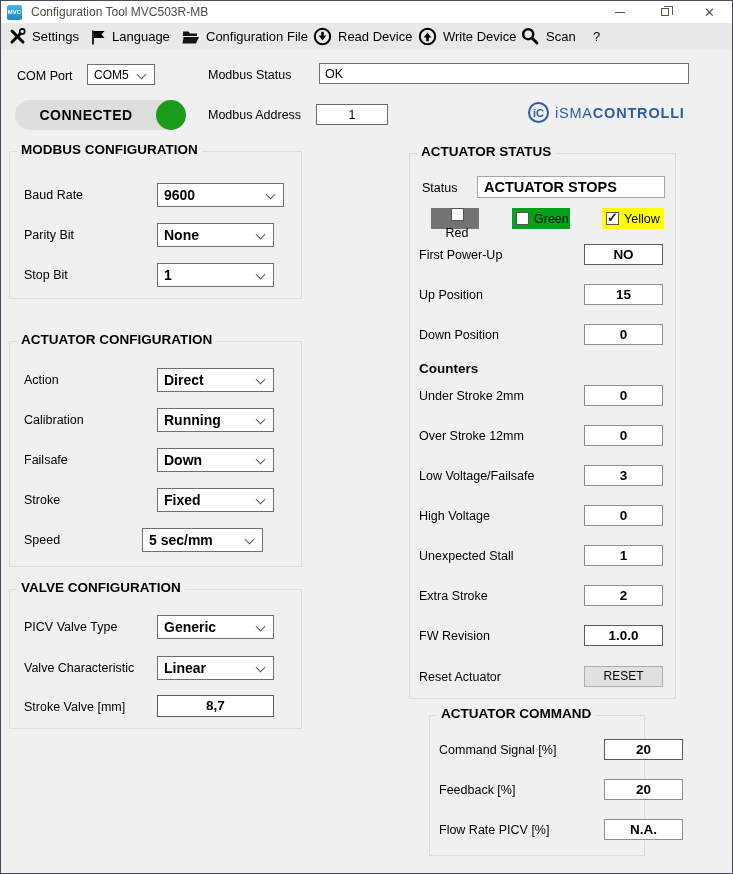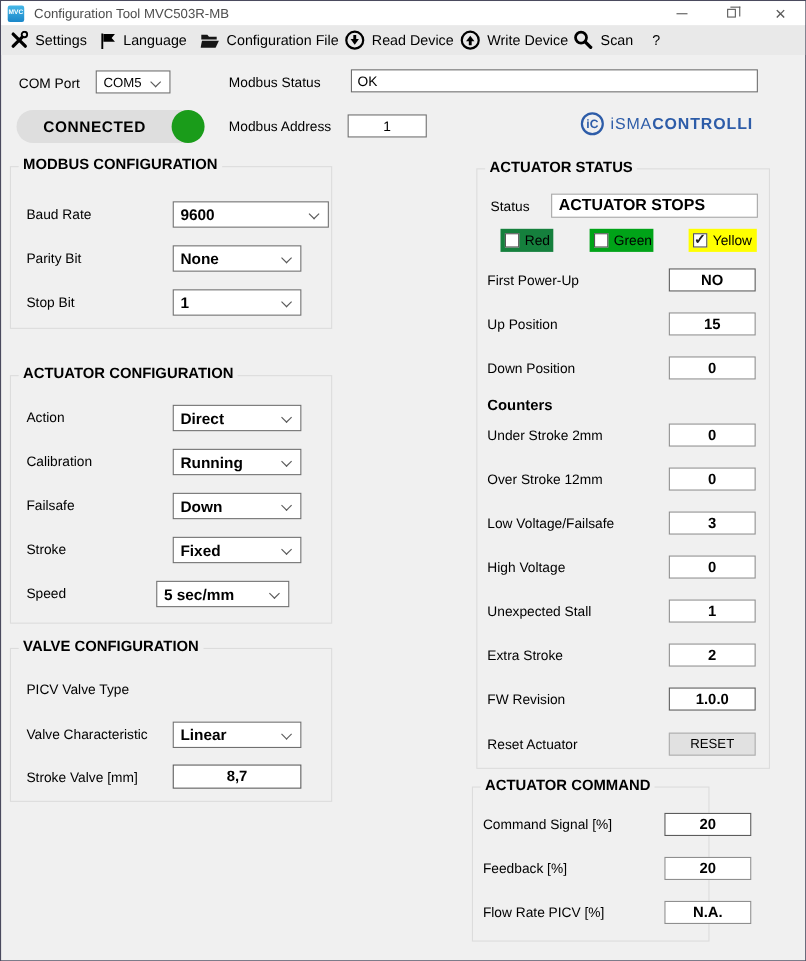--- a/index.html
+++ b/index.html
@@ -170,21 +170,21 @@
 </div>
 
 <div class="logo">
   <span class="logo-circle">iC</span>
   <span class="logo-text"><span>iSMA</span><span class="bold">CONTROLLI</span></span>
 </div>
 
 <div class="grp" style="left:8px; top:150px; width:293px; height:148px">
   <span class="grp-title">MODBUS CONFIGURATION</span>
   <span class="lbl" style="left:14px; top:36px">Baud Rate</span>
-  <div class="combo" style="left:147px; top:31px; width:142px">
+  <div class="combo" style="left:147px; top:31px; width:127px">
     <span>9600</span>
       <span class="chev"></span>
   </div>
   <span class="lbl" style="left:14px; top:76px">Parity Bit</span>
   <div class="combo" style="left:147px; top:71px; width:117px">
     <span>None</span>
       <span class="chev"></span>
   </div>
   <span class="lbl" style="left:14px; top:116px">Stop Bit</span>
   <div class="combo" style="left:147px; top:111px; width:117px">
@@ -218,38 +218,42 @@
   <span class="lbl" style="left:14px; top:191px">Speed</span>
   <div class="combo" style="left:132px; top:186px; width:121px">
     <span>5 sec/mm</span>
       <span class="chev"></span>
   </div>
 </div>
 
 <div class="grp" style="left:8px; top:588px; width:293px; height:140px">
   <span class="grp-title">VALVE CONFIGURATION</span>
   <span class="lbl" style="left:14px; top:30px">PICV Valve Type</span>
+  <div class="combo" style="left:147px; top:25px; width:117px">
+    <span>Generic</span>
+      <span class="chev"></span>
+  </div>
   <span class="lbl" style="left:14px; top:71px">Valve Characteristic</span>
   <div class="combo" style="left:147px; top:66px; width:117px">
     <span>Linear</span>
       <span class="chev"></span>
   </div>
   <span class="lbl" style="left:14px; top:110px">Stroke Valve [mm]</span>
   <div class="vbox dark" style="left:147px; top:105px; width:117px; height:22px; line-height:20px">8,7</div>
 </div>
 
-<div class="grp" style="left:432px; top:152px; width:267px; height:546px">
+<div class="grp" style="left:408px; top:152px; width:267px; height:546px">
   <span class="grp-title">ACTUATOR STATUS</span>
 
   <span class="lbl" style="left:12px; top:27px">Status</span>
   <div class="sfield" style="left:67px; top:22px; width:188px; height:22px">
     <span>ACTUATOR STOPS</span>
   </div>
 
-  <div class="led" style="left: 21px; top: 54px; width: 48px; background: #15803d;">
+  <div class="led" style="left: 21px; top: 54px; width: 48px; background: #737373; flex-direction: column;">
     <span class="cb"></span>
     <span>Red</span>
   </div>
   <div class="led" style="left: 102px; top: 54px; width: 58px; background: rgb(0, 163, 24);">
     <span class="cb"></span>
     <span>Green</span>
   </div>
   <div class="led" style="left: 192px; top: 54px; width: 62px; background: rgb(255, 255, 0);">
     <span class="cb checked"></span>
     <span>Yellow</span>

